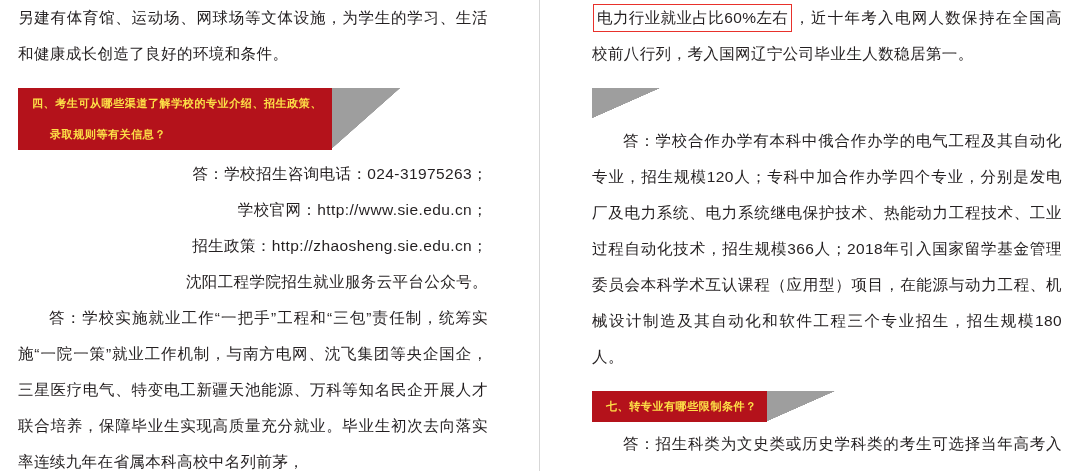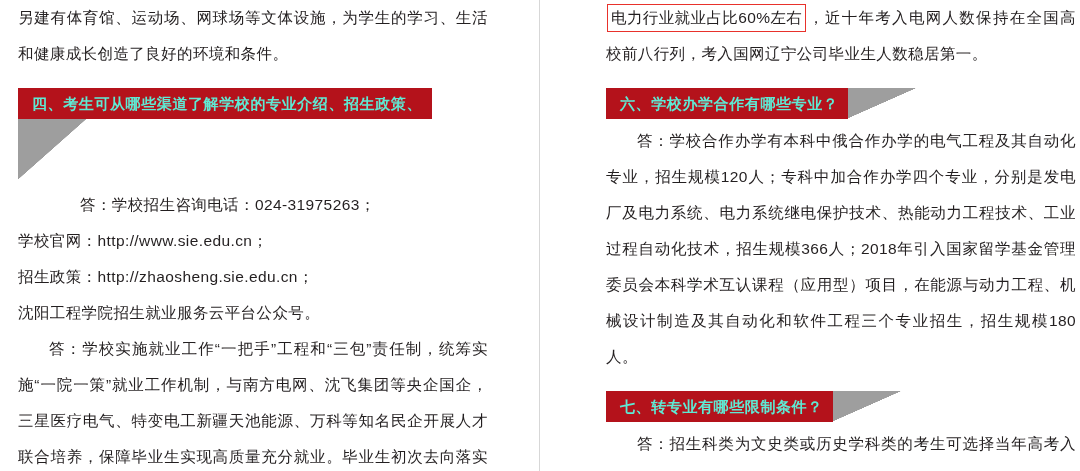--- a/index.html
+++ b/index.html
@@ -22,21 +22,21 @@
   }
   .col {
     position: absolute;
     top: 0;
     width: 470px;
     height: 471px;
     box-sizing: border-box;
     overflow: hidden;
   }
   .col-left { left: 18px; }
-  .col-right { left: 606px; }
+  .col-right { left: 592px; }
 
   .divider {
     position: absolute;
     left: 539px;
     top: 0;
     width: 1px;
     height: 471px;
     background: #d7d7d7;
   }
 
@@ -54,22 +54,22 @@
   }
   
   .banner-wrap {
     position: relative;
     display: block;
     margin: 16px 0 4px 0;
   }
   .banner-wrap .redbar {
     display: inline-block;
     background: #b4121b;
-    color: #5eead4;
-    font-size: 15px;
+    color: #fde047;
+    font-size: 11px;
     font-weight: bold;
     letter-spacing: 0.6px;
     line-height: 31px;
     padding: 0 10px 0 14px;
     vertical-align: top;
     position: relative;
     z-index: 2;
   }
   .banner-wrap .redbar .line2 {
     display: block;
@@ -93,20 +93,21 @@
   .hl-box {
     border: 1.5px solid #e8312b;
     padding: 1px 3px;
     margin: 0 1px;
     display: inline-block;
     line-height: 24px;
   }
 
   .contact-block {
     margin: 6px 0 0 0;
+    text-align: right;
   }
   .contact-block p {
     margin: 0;
     font-size: 15.5px;
     line-height: 36px;
     letter-spacing: 0.4px;
   }
   .contact-block .label { display: inline-block; }
   .contact-block .url { color: #231f20; }
   .contact-block .first { text-indent: 2em; }
@@ -118,20 +119,21 @@
 
   <div class="divider"></div>
 
   <div class="col col-left">
 
     <p class="para">另建有体育馆、运动场、网球场等文体设施，为学生的学习、生活和健康成长创造了良好的环境和条件。</p>
 
     <div class="banner-wrap tall">
       <span class="redbar">
         <span>四、考生可从哪些渠道了解学校的专业介绍、招生政策、</span>
+        <span class="line2">录取规则等有关信息？</span>
       </span><span class="greytail"></span>
     </div>
 
     <div class="contact-block">
       <p class="first">
         <span class="label">答：学校招生咨询电话：</span><span class="url">024-31975263；</span>
       </p>
       <p>
         <span class="label">学校官网：</span><span class="url">http://www.sie.edu.cn；</span>
       </p>
@@ -148,21 +150,21 @@
 
   </div>
 
   <div class="col col-right">
 
     <p class="para">
       <span class="hl-box">电力行业就业占比60%左右</span><span>，近十年考入电网人数保持在全国高校前八行列，考入国网辽宁公司毕业生人数稳居第一。</span>
     </p>
 
     <div class="banner-wrap">
-      <span class="redbar">六、学校办学合作有哪些专业？</span><span class="greytail"></span>
+      <span class="greytail"></span>
     </div>
 
     <p class="para indent">答：学校合作办学有本科中俄合作办学的电气工程及其自动化专业，招生规模120人；专科中加合作办学四个专业，分别是发电厂及电力系统、电力系统继电保护技术、热能动力工程技术、工业过程自动化技术，招生规模366人；2018年引入国家留学基金管理委员会本科学术互认课程（应用型）项目，在能源与动力工程、机械设计制造及其自动化和软件工程三个专业招生，招生规模180人。</p>
 
     <div class="banner-wrap">
       <span class="redbar">七、转专业有哪些限制条件？</span><span class="greytail"></span>
     </div>
 
     <p class="para indent">答：招生科类为文史类或历史学科类的考生可选择当年高考入学时学校招收文史类或历史学科类的专业；招生科类为理工类或物理学科类的考生可选择当年高考入学时学校招收理工类或</p>
 

